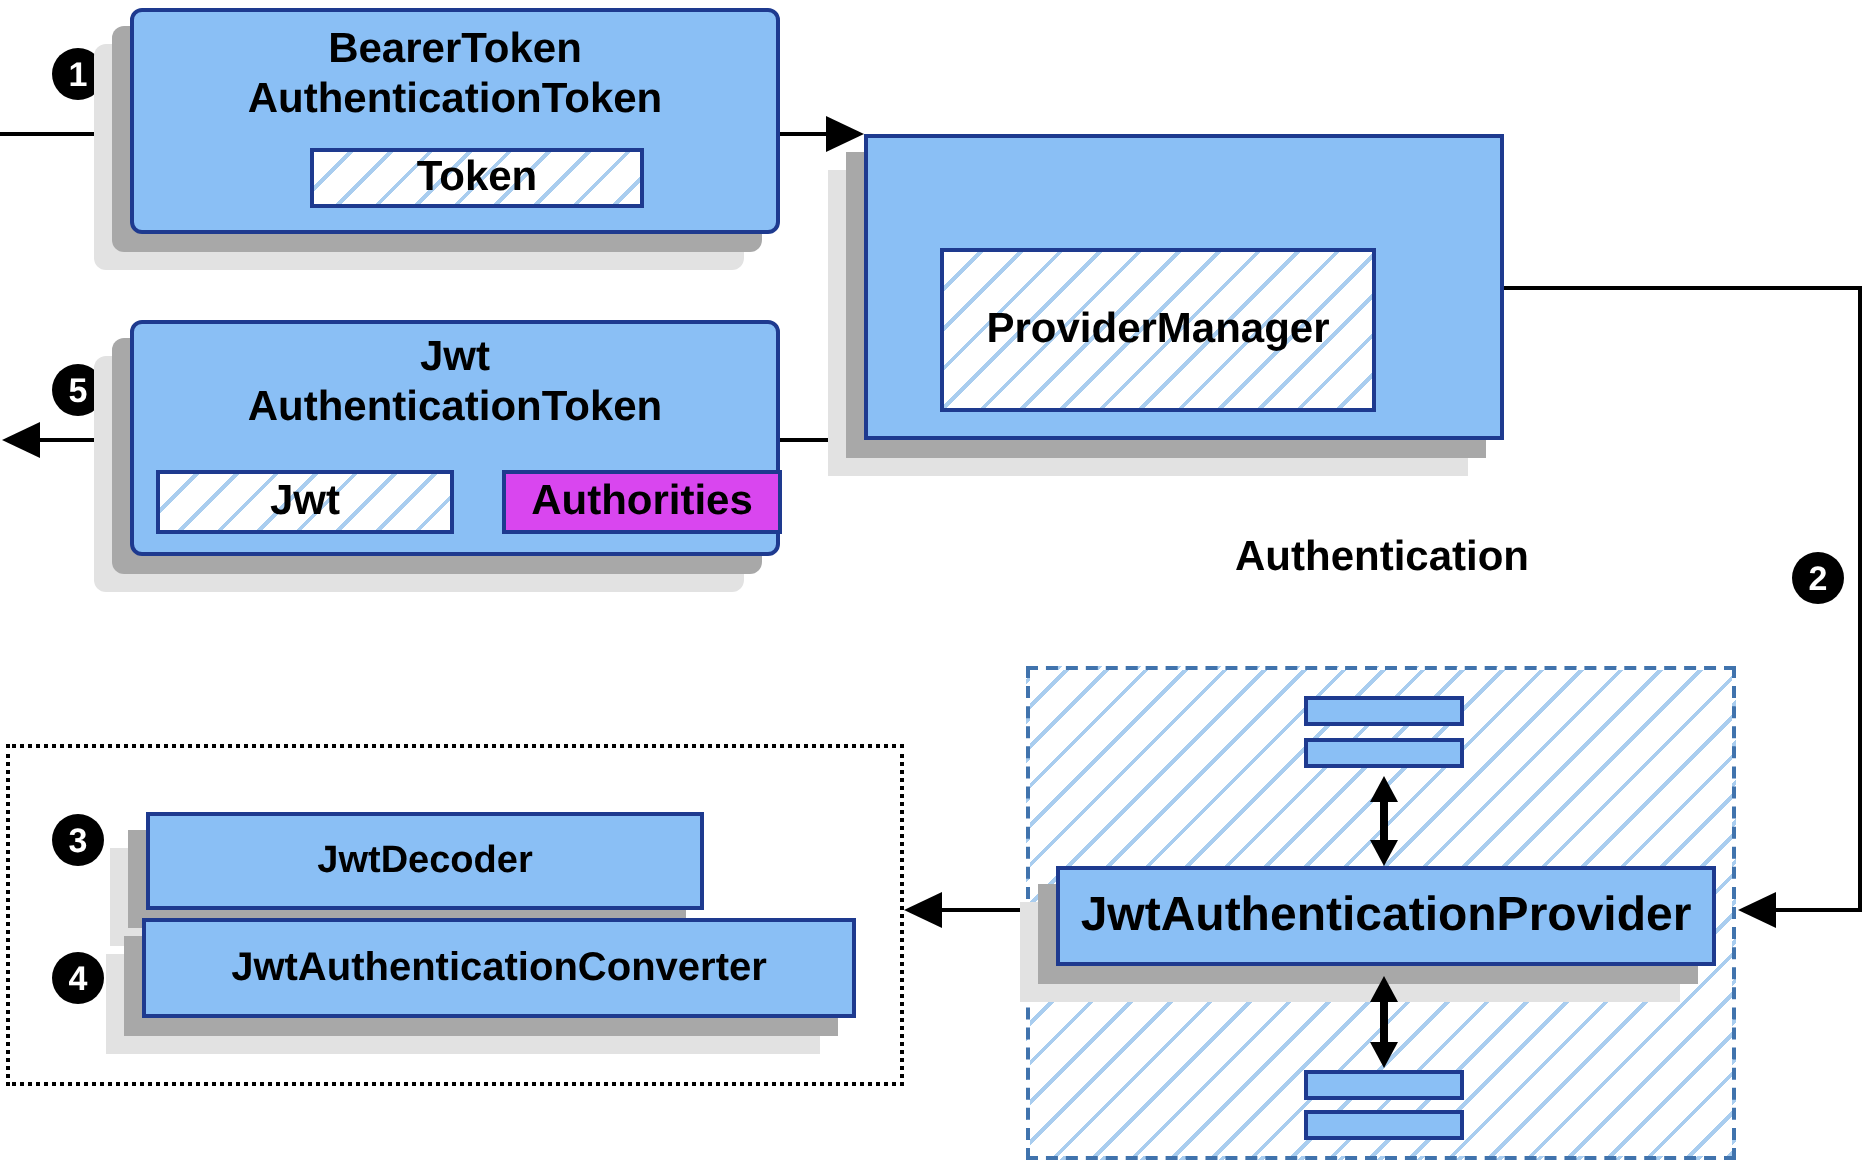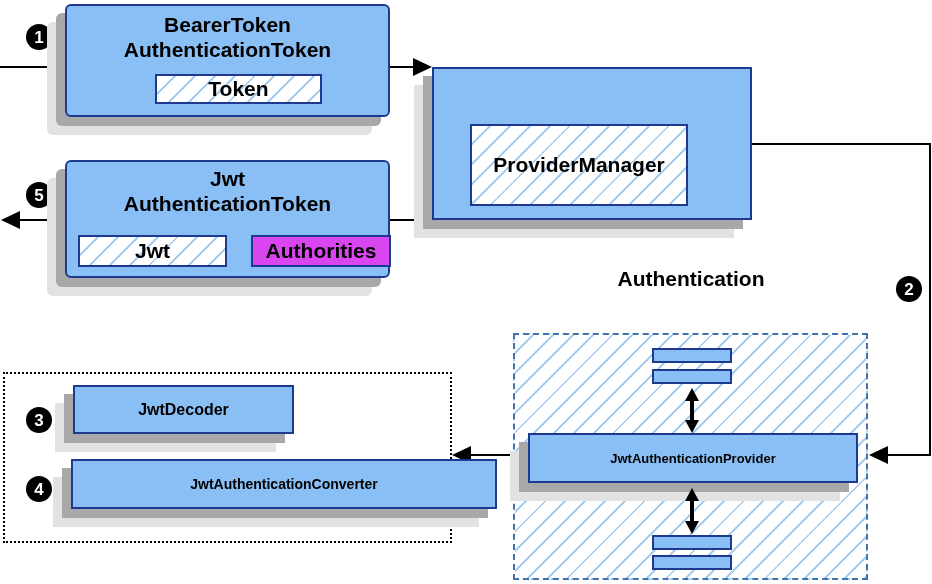--- a/index.html
+++ b/index.html
@@ -133,45 +133,45 @@
   <div class="varrow" style="left:685px; top:388px; height:45px;">
     <div class="vhead-up"></div>
     <div class="vshaft"></div>
     <div class="vhead-down"></div>
   </div>
 
   <div class="line" style="left:469px; top:454px; width:59px; height:2px;"></div>
 
   <div class="head head-left" style="left:869px; top:446px;"></div>
 
-  <div class="node shadow centerlabel" style="left:528px; top:433px; width:330px; height:50px; font-size:13px;">
+  <div class="node shadow centerlabel" style="left:528px; top:433px; width:330px; height:50px; font-size:24px;">
     <span>JwtAuthenticationProvider</span>
   </div>
 
   <div class="varrow" style="left:685px; top:488px; height:46px;">
     <div class="vhead-up"></div>
     <div class="vshaft"></div>
     <div class="vhead-down"></div>
   </div>
 
   <div class="bar" style="left:652px; top:535px;"></div>
   <div class="bar" style="left:652px; top:555px;"></div>
 
   <div class="dotted-group" style="left:3px; top:372px; width:449px; height:171px;"></div>
 
   <div class="head head-left" style="left:452px; top:446px;"></div>
 
-  <div class="node shadow centerlabel" style="left:73px; top:385px; width:221px; height:49px; font-size:16px;">
+  <div class="node shadow centerlabel" style="left:73px; top:406px; width:279px; height:49px; font-size:19px;">
     <span>JwtDecoder</span>
   </div>
   <div class="badge" style="left:26px; top:407px;">
       <span>3</span>
     </div>
 
-  <div class="node shadow centerlabel" style="left:71px; top:459px; width:426px; height:50px; font-size:14px;">
+  <div class="node shadow centerlabel" style="left:71px; top:459px; width:357px; height:50px; font-size:20px;">
     <span>JwtAuthenticationConverter</span>
   </div>
   <div class="badge" style="left:26px; top:476px;">
       <span>4</span>
     </div>
 
   <div class="line" style="left:18px; top:219px; width:47px; height:2px;"></div>
   <div class="head head-left" style="left:1px; top:211px;"></div>
   <div class="badge" style="left:26px; top:182px;">
       <span>5</span>

